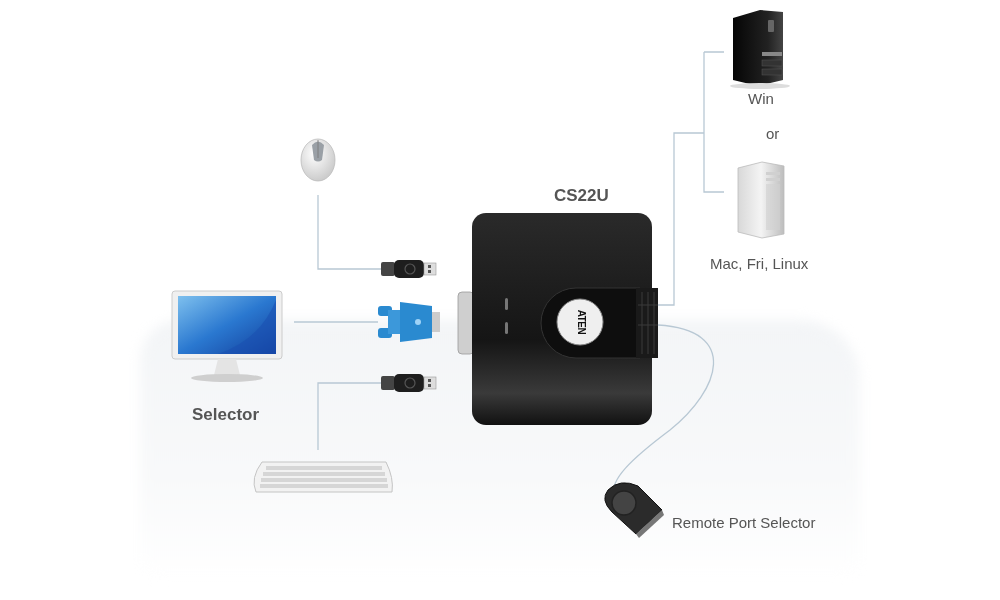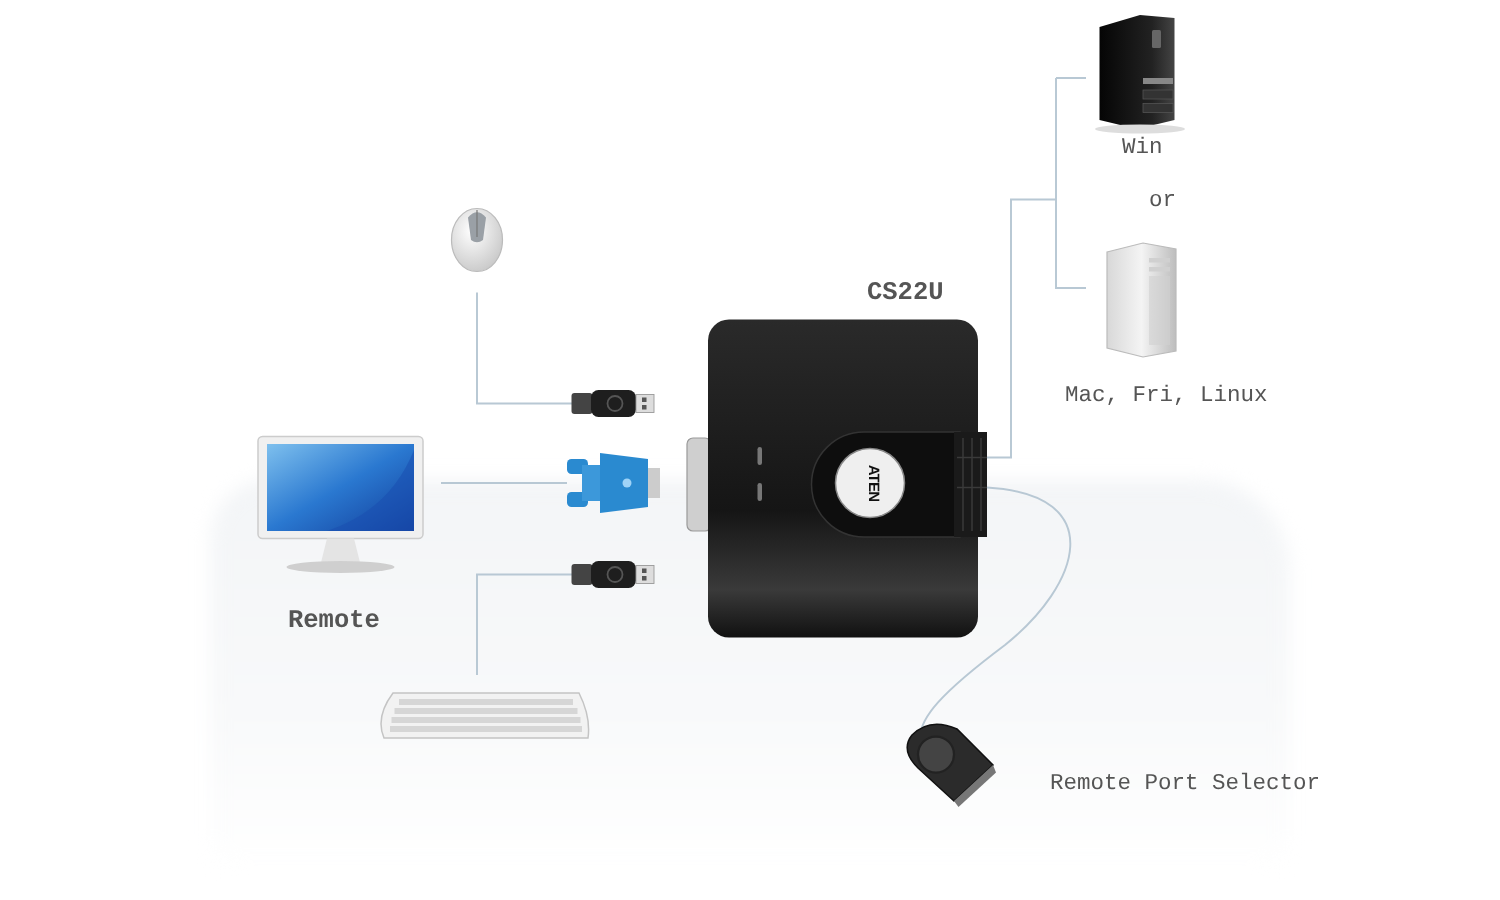--- a/index.html
+++ b/index.html
@@ -2,21 +2,21 @@
 <html><head>
 <meta charset="utf-8">
 <style>
   html, body { margin: 0; padding: 0; }
   body { width: 1000px; height: 600px; background: #ffffff; position: relative; overflow: hidden;
          font-family: "Liberation Sans", sans-serif; }
   .abs { position: absolute; }
   .floor { position: absolute; left: 140px; top: 320px; width: 720px; height: 260px;
            background: linear-gradient(180deg, #f3f5f7 0%, #f8f9fa 60%, #ffffff 100%);
            border-radius: 40px 60px 20px 20px; filter: blur(6px); }
-  .label { position: absolute; color: #555; font-size: 15px; white-space: nowrap; font-family: Liberation Mono, monospace; }
+  .label { position: absolute; color: #555; font-size: 15px; white-space: nowrap; }
   .label.bold { font-weight: bold; font-size: 17px; color: #555; }
   svg { position: absolute; left: 0; top: 0; }
 </style>
 </head>
 <body>
 
 <div class="floor"></div>
 
 <svg width="1000" height="600" viewBox="0 0 1000 600">
   <defs>
@@ -144,18 +144,18 @@
 
   <g>
     <path d="M608 490 Q620 478 638 486 L662 510 L636 534 L612 512 Q600 500 608 490 Z" fill="#2b2b2b" stroke="#111" stroke-width="1"></path>
     <circle cx="624" cy="503" r="12" fill="#444" stroke="#222" stroke-width="1.5"></circle>
     <path d="M636 534 L662 510 L664 515 L639 538 Z" fill="#777"></path>
   </g>
 </svg>
 
 <div class="abs" style="left:566px; top:315px; width:30px; height:14px; transform: rotate(90deg); font-size:10px; font-weight:bold; color:#111; text-align:center; line-height:14px; letter-spacing:-0.5px;">ATEN</div>
 
-<div class="label bold" style="left:578px; top:186px;">CS22U</div>
-<div class="label bold" style="left:192px; top:405px;">Remote</div>
+<div class="label bold" style="left:554px; top:186px;">CS22U</div>
+<div class="label bold" style="left:192px; top:405px;">Selector</div>
 <div class="label" style="left:748px; top:90px;">Win</div>
 <div class="label" style="left:754px; top:125px;margin-left:12px;">or</div>
 <div class="label" style="left:710px; top:255px;">Mac, Fri, Linux</div>
-<div class="label" style="left:700px; top:514px;">Remote Port Selector</div>
+<div class="label" style="left:672px; top:514px;">Remote Port Selector</div>
 
 </body></html>

